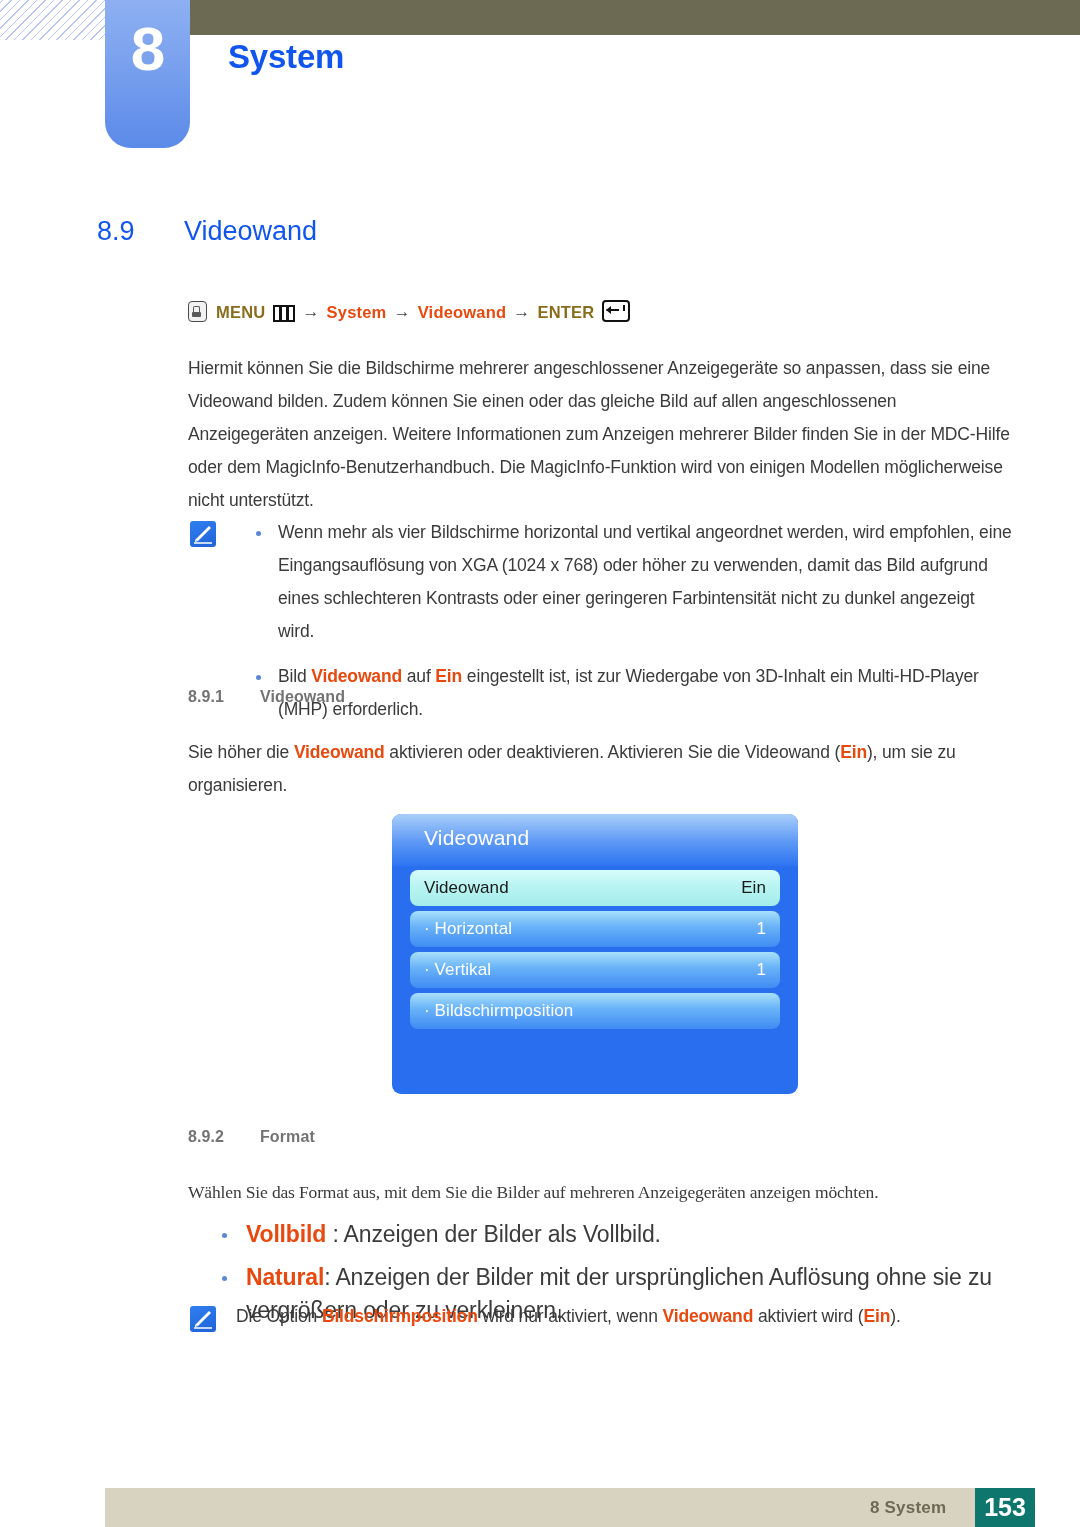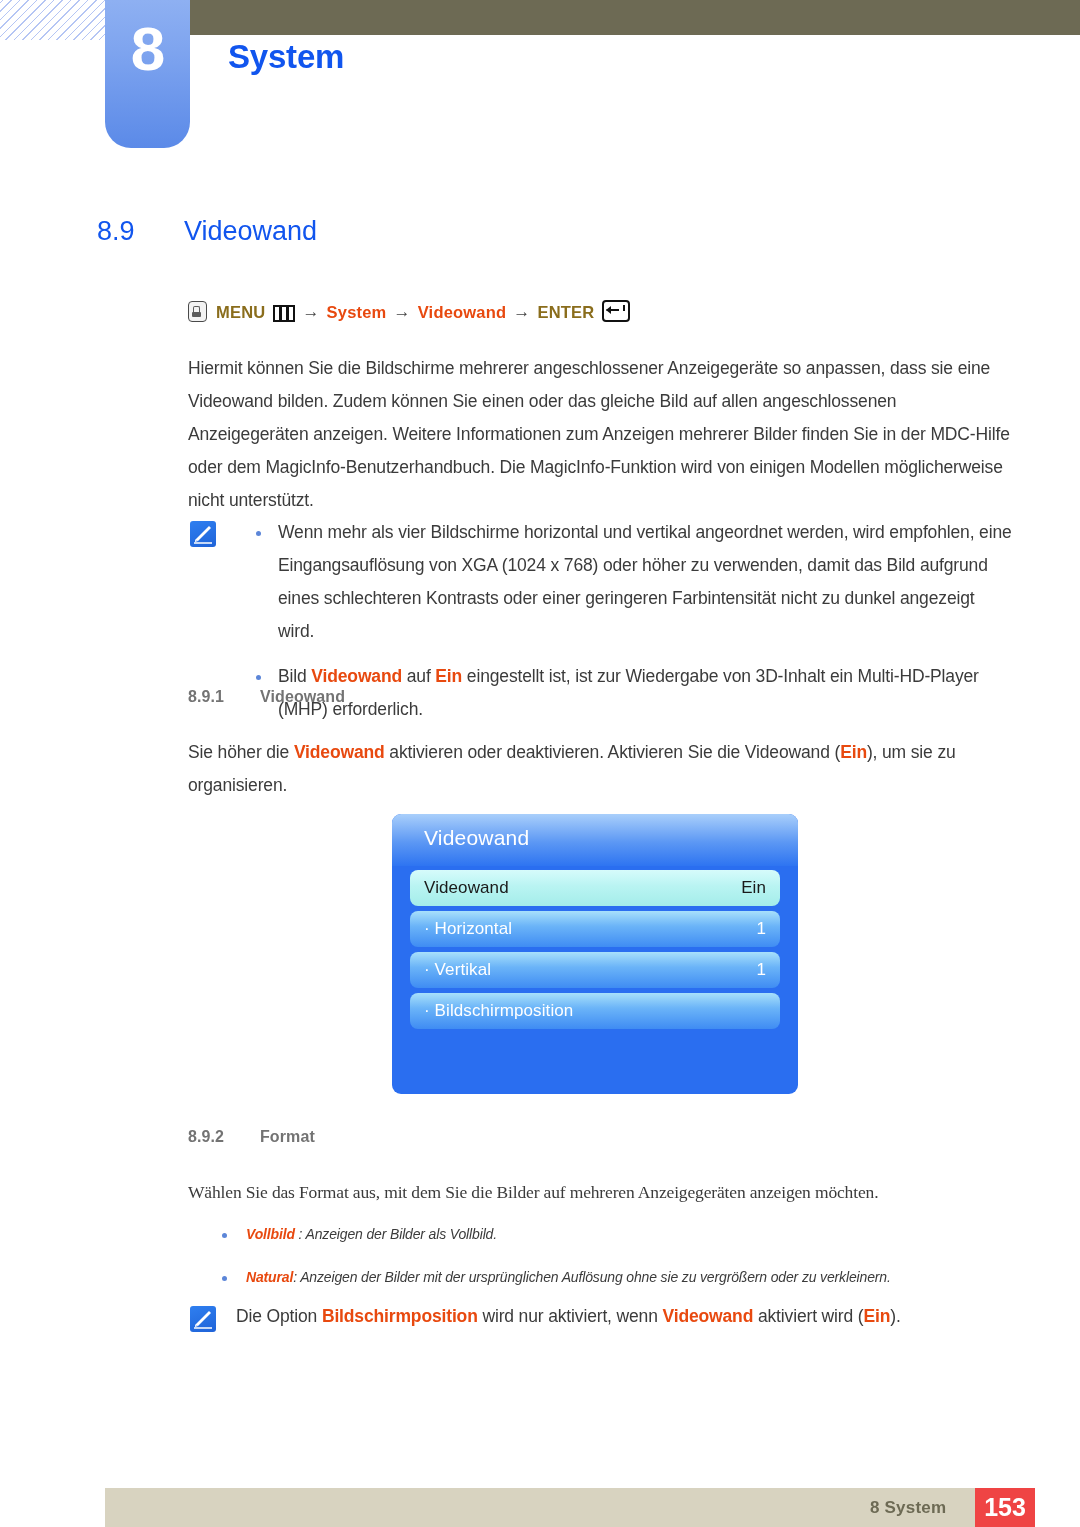--- a/index.html
+++ b/index.html
@@ -236,26 +236,25 @@
 
   
   .fmt-list {
     position: absolute;
     left: 210px; top: 1218px;
     width: 800px;
   }
   .fmt-row {
     position: relative;
     padding-left: 36px;
-    font-size: 14px;
+    font-size: 23px;
     color: #3b3b3b;
     line-height: 33px;
     letter-spacing: -0.15px;
     margin-bottom: 10px;
-    font-style: italic;
   }
   .fmt-row::before {
     content: "";
     position: absolute;
     left: 12px; top: 15px;
     width: 5px; height: 5px;
     border-radius: 50%;
     background: #5c86d8;
   }
 
@@ -325,21 +324,21 @@
     left: 870px; top: 1498px;
     font-size: 17px;
     font-weight: 700;
     color: #6d6a54;
     letter-spacing: 0.2px;
   }
   .footer-page {
     position: absolute;
     left: 975px; top: 1488px;
     width: 60px; height: 39px;
-    background: #ef4444;
+    background: #0f766e;
     color: #ffffff;
     font-size: 25px;
     font-weight: 700;
     display: flex;
     align-items: center;
     justify-content: center;
     letter-spacing: 0px;
   }
 </style>
 </head>

